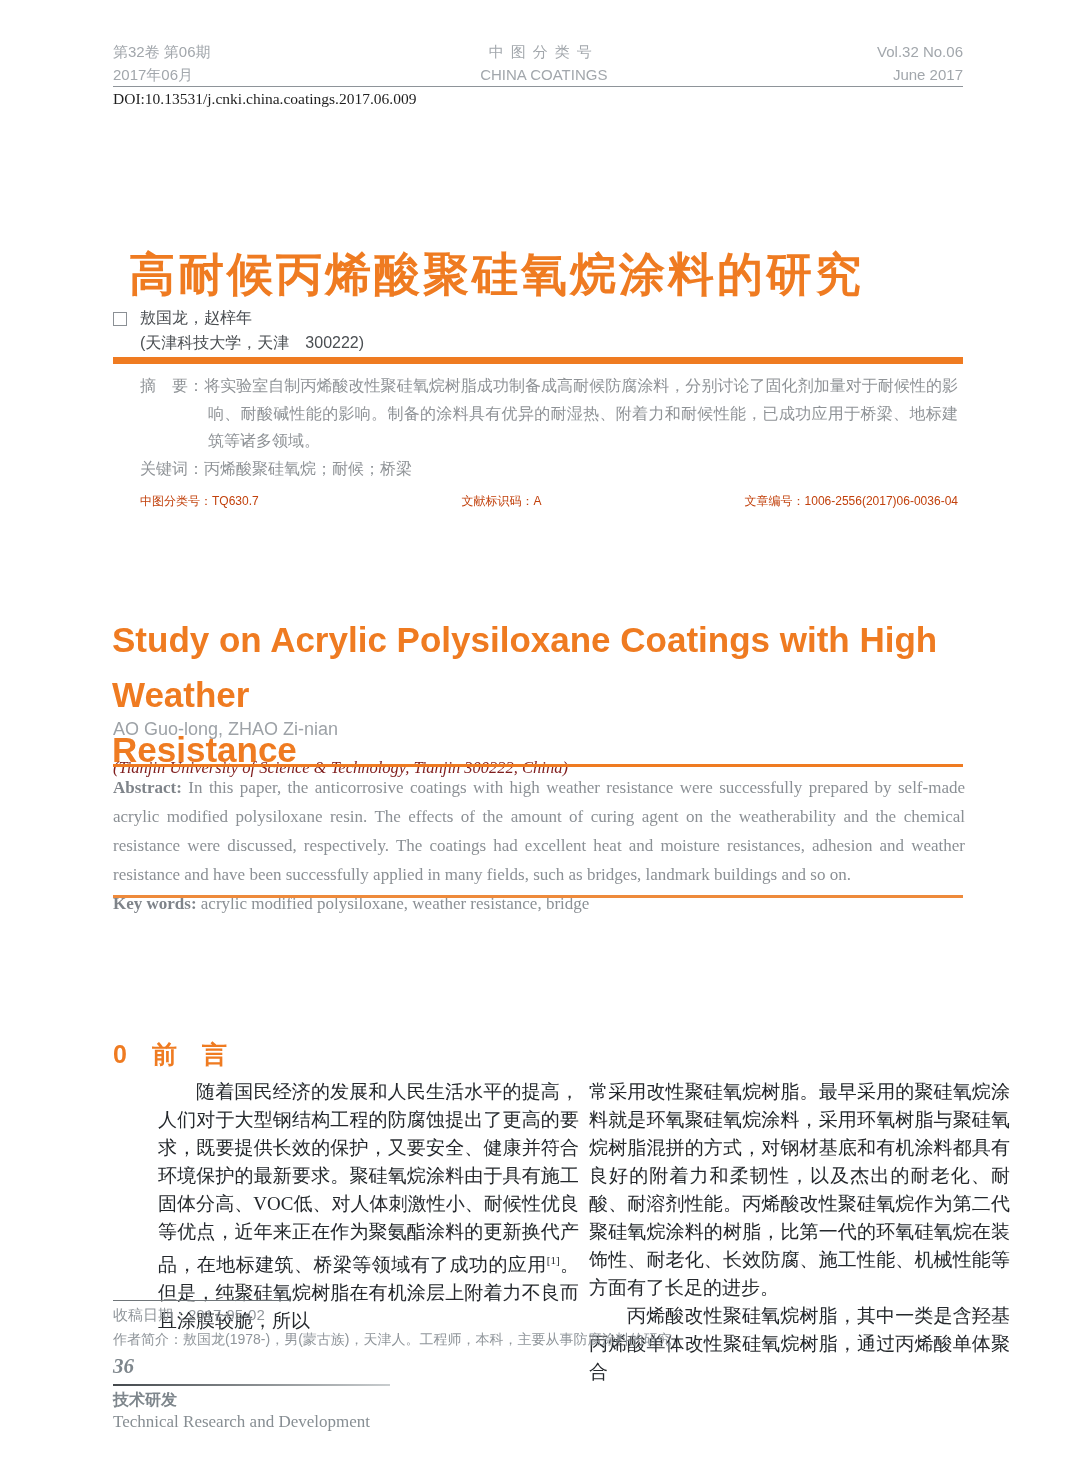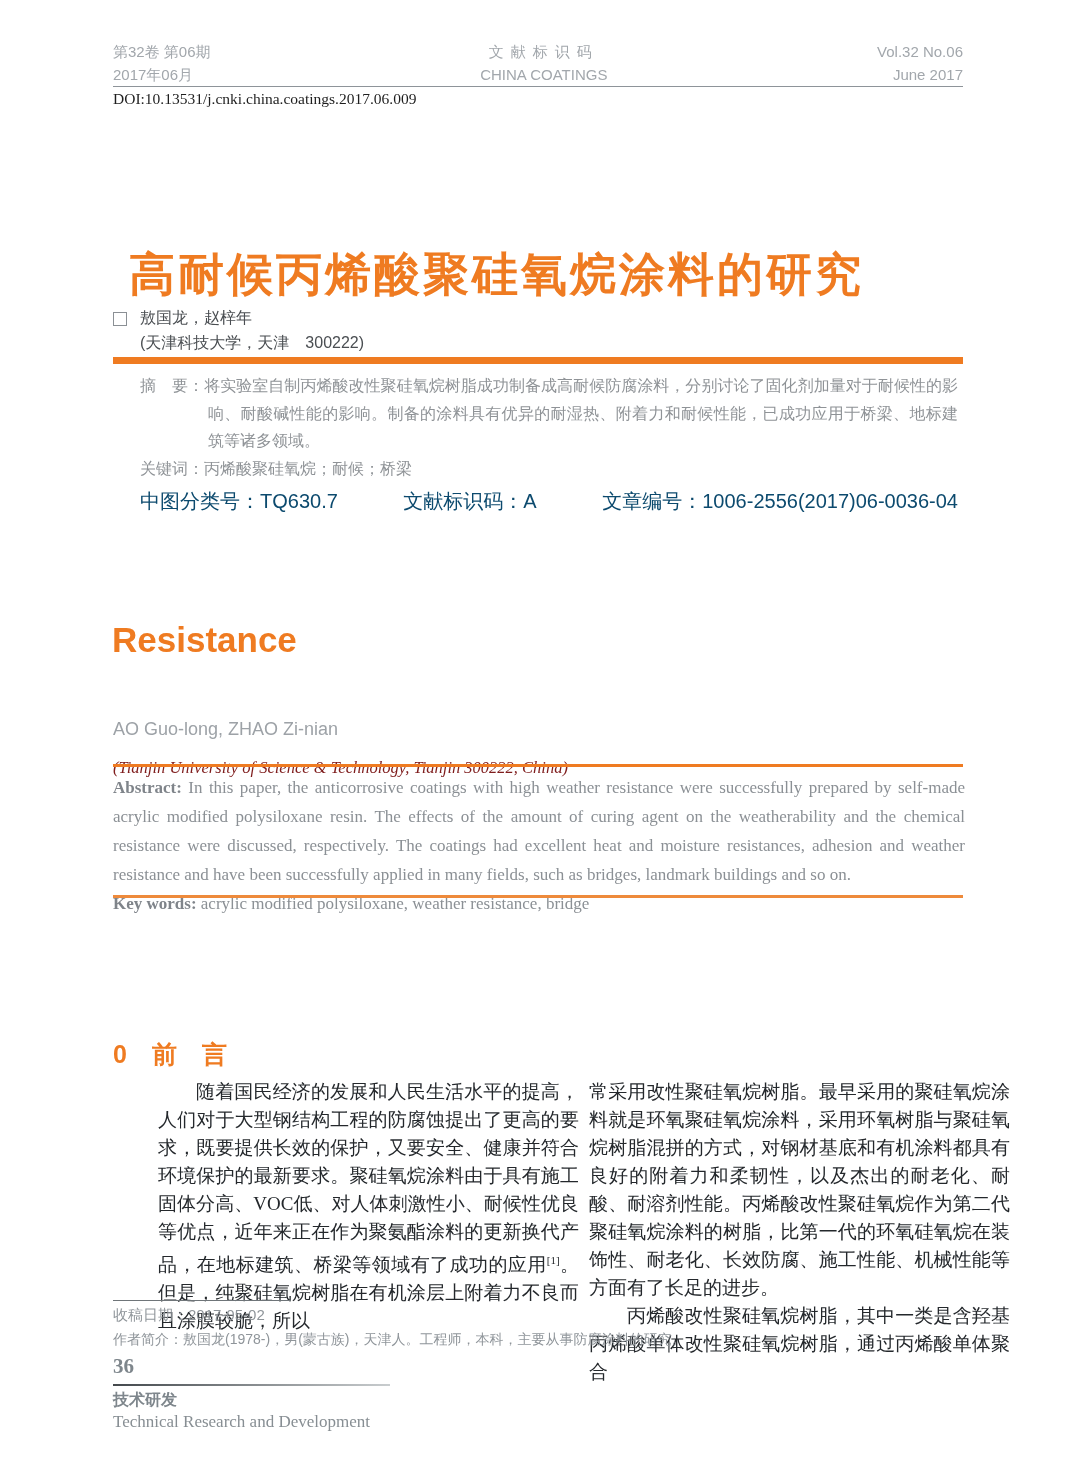--- a/index.html
+++ b/index.html
@@ -55,21 +55,21 @@
     top: 372px; left: 140px; width: 818px;
     font-size: 16px; line-height: 27.5px; color: #8F9397;
     text-align: justify;
   }
   .cn-abstract-block p { margin: 0; padding-left: 68px; text-indent: -68px; }
   
   .cn-kw-line { margin-top: 10px; }
   .cn-class-row {
     top: 450px; left: 140px; width: 818px;
     display: flex; justify-content: space-between;
-    font-size: 20px; color: #0c4a6e; gap: 27px;
+    font-size: 12px; color: #c2410c; gap: 27px;
   }
 
   
   .en-title {
     top: 612px; left: 112px; width: 880px;
     font-size: 35px; line-height: 55px; font-weight: bold;
     color: var(--accent); letter-spacing: 0px;
   }
   .en-authors { top: 719px; left: 113px; font-size: 18px; color: #9DA2A7; }
   .en-affiliation {
@@ -107,21 +107,21 @@
 
   
   .footnote-rule { top: 1300px; left: 113px; width: 178px; height: 1px; background: #6f7579; }
   .footnote-received { top: 1306px; left: 113px; font-size: 15px; color: #8F959A; }
   .footnote-bio { top: 1331px; left: 113px; width: 850px; font-size: 14px; color: #8F959A; }
 
   
   .page-number {
     top: 1354px; left: 113px;
     font-family: "Liberation Serif", serif;
-    font-size: 21px; font-weight: bold; color: #7E868C;
+    font-size: 21px; font-weight: bold; color: #7E868C; font-style: italic;
   }
   .footer-rule {
     top: 1384px; left: 113px; width: 277px; height: 2px;
     background: linear-gradient(to right, #44494d, #c9cdcf);
   }
   .footer-column-cn { top: 1390px; left: 113px; font-size: 16px; font-weight: bold; color: #7E868C; }
   .footer-column-en {
     top: 1412px; left: 113px;
     font-family: "Liberation Serif", serif;
     font-size: 17px; color: #878E93;
@@ -131,21 +131,21 @@
 </style>
 </head>
 <body>
 
 <div class="abs journal-header">
   <div class="cell-left">
     <div>第32卷 第06期</div>
     <div>2017年06月</div>
   </div>
   <div class="cell-center">
-    <div class="journal-cn-name">文献标识码</div>
+    <div class="journal-cn-name">中图分类号</div>
     <div>CHINA COATINGS</div>
   </div>
   <div class="cell-right">
     <div>Vol.32 No.06</div>
     <div>June 2017</div>
   </div>
 </div>
 <div class="abs header-rule"></div>
 <div class="abs doi-line">DOI:10.13531/j.cnki.china.coatings.2017.06.009</div>
 
@@ -163,20 +163,21 @@
   <p><span>摘　要：</span><span>将实验室自制丙烯酸改性聚硅氧烷树脂成功制备成高耐候防腐涂料，分别讨论了固化剂加量对于耐候性的影响、耐酸碱性能的影响。制备的涂料具有优异的耐湿热、附着力和耐候性能，已成功应用于桥梁、地标建筑等诸多领域。</span></p>
   <p class="cn-kw-line" style="padding-left:0;text-indent:0"><span>关键词：</span><span>丙烯酸聚硅氧烷；耐候；桥梁</span></p>
   <div class="cn-class-row" style="margin-top:6px">
     <span><span>中图分类号：</span><span>TQ630.7</span></span>
     <span><span>文献标识码：</span><span>A</span></span>
     <span><span>文章编号：</span><span>1006-2556(2017)06-0036-04</span></span>
   </div>
 </div>
 
 <div class="abs en-title">
+  <div>Study on Acrylic Polysiloxane Coatings with High Weather</div>
   <div>Resistance</div>
 </div>
 <div class="abs en-authors">AO Guo-long, ZHAO Zi-nian</div>
 <div class="abs en-affiliation">(Tianjin University of Science &amp; Technology, Tianjin 300222, China)</div>
 
 <div class="abs en-rule-top"></div>
 
 <div class="abs en-abstract">
   <div><b>Abstract:</b><span> In this paper, the anticorrosive coatings with high weather resistance were successfully prepared by self-made acrylic modified polysiloxane resin. The effects of the amount of curing agent on the weatherability and the chemical resistance were discussed, respectively. The coatings had excellent heat and moisture resistances, adhesion and weather resistance and have been successfully applied in many fields, such as bridges, landmark buildings and so on.</span></div>
   <div class="kw-line"><b>Key words:</b><span> acrylic modified polysiloxane, weather resistance, bridge</span></div>

